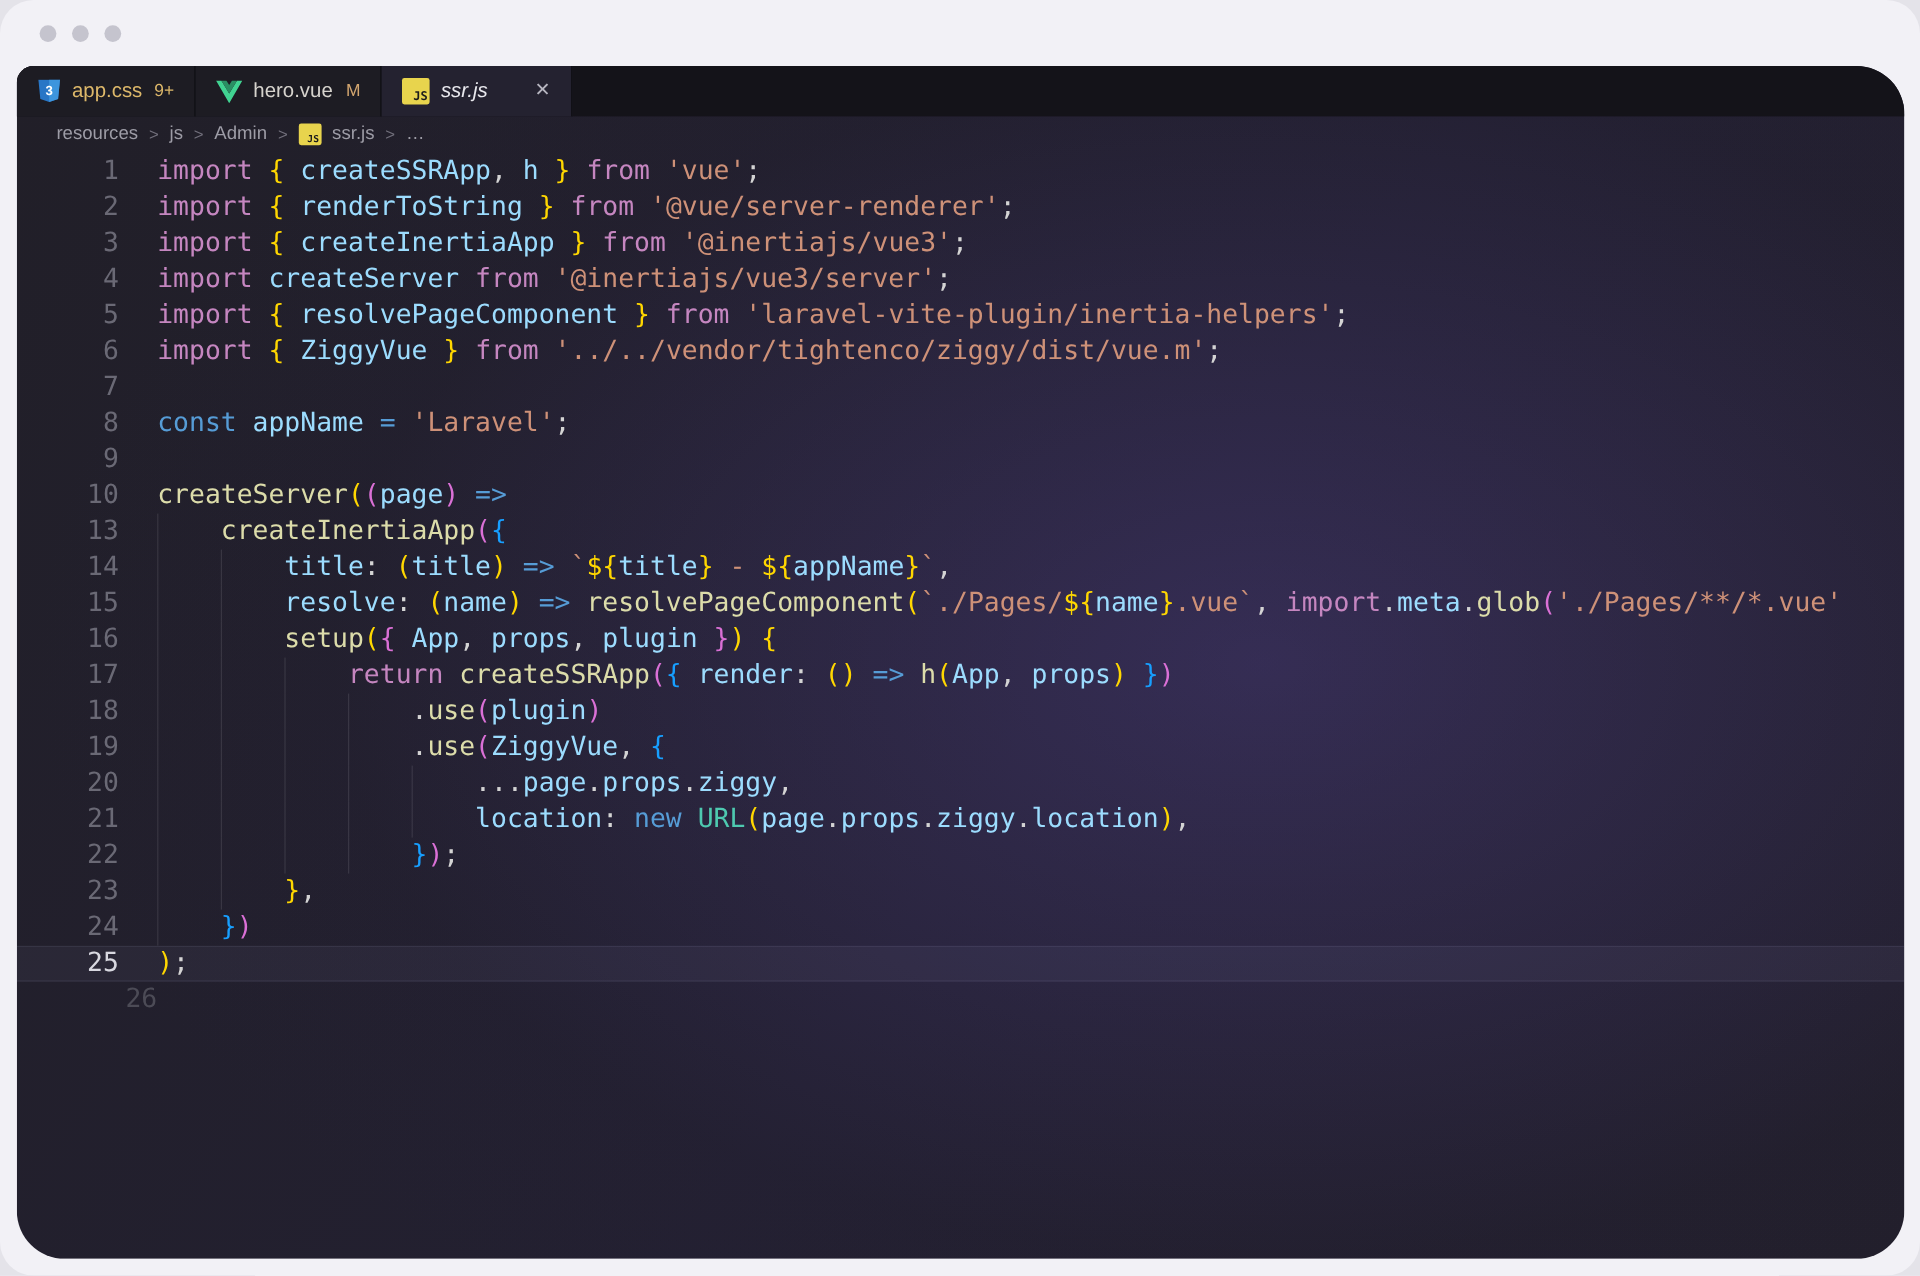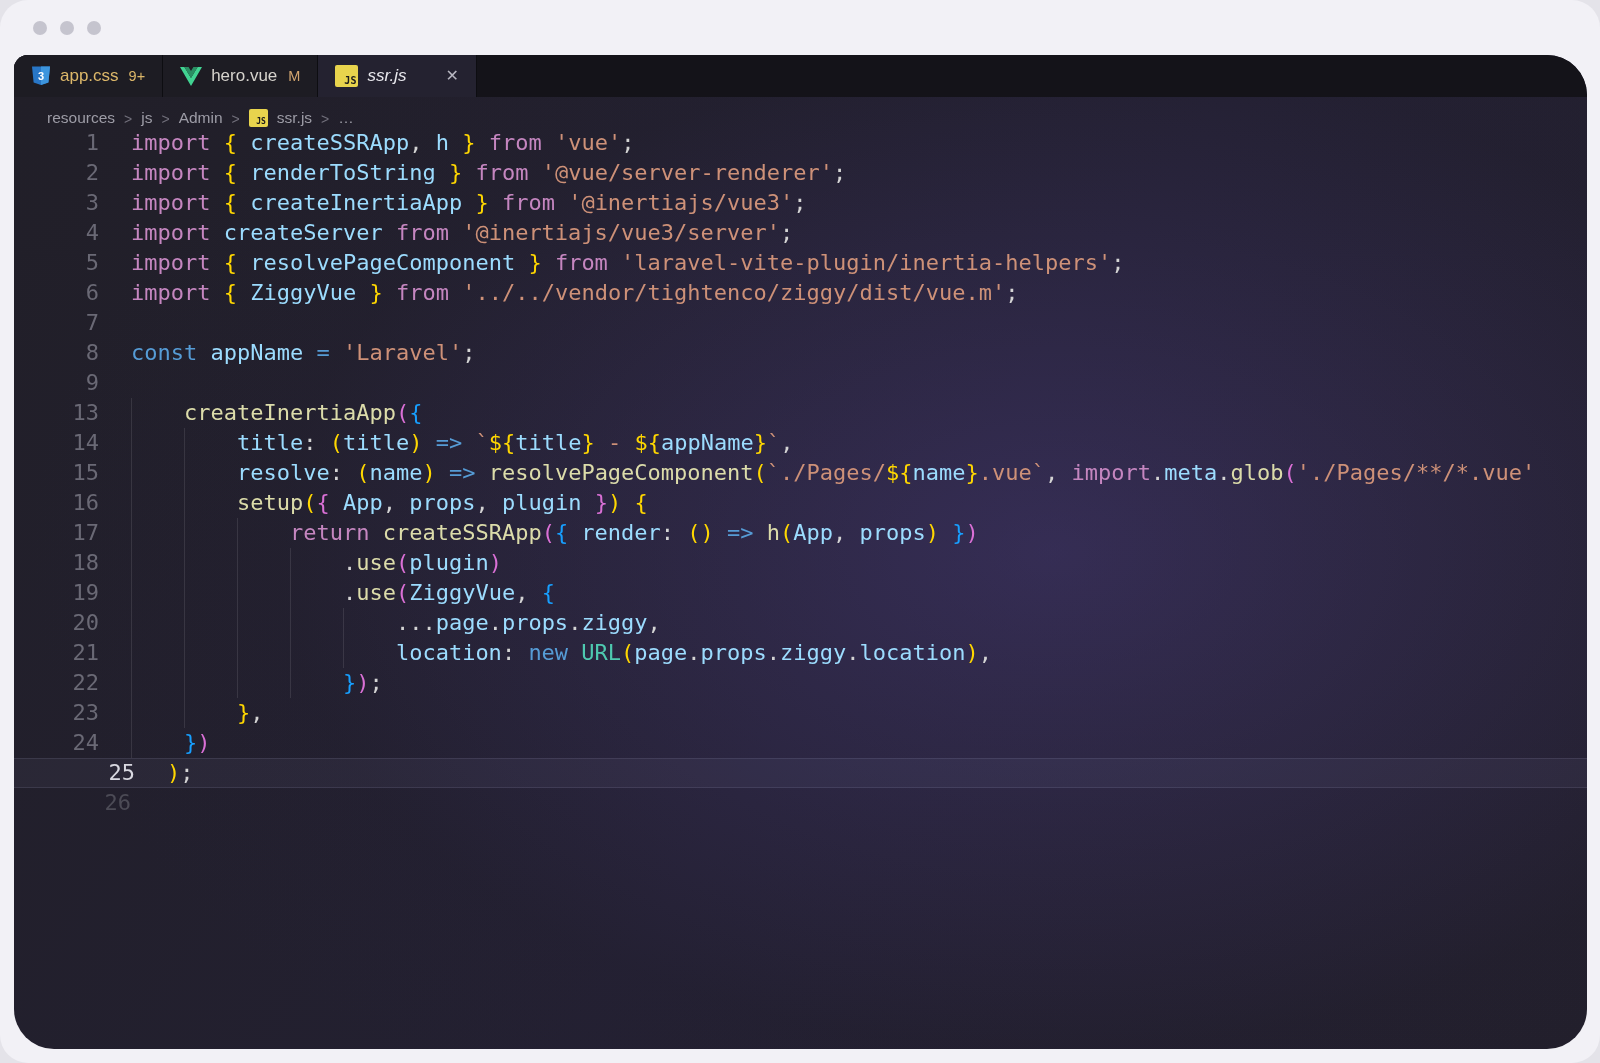--- a/index.html
+++ b/index.html
@@ -19,31 +19,31 @@
   .tab-label{color:var(--pal-tab_label_text,#d6d3cd);}
   .tab-label.mod{color:var(--pal-tab_modified_text,#ddb86a);}
   .tab-label.ital{font-style:italic;color:var(--pal-tab_active_label_text,#e9e9ee);}
   .badge{color:var(--pal-tab_modified_text,#ddb86a);font-size:14.5px;margin-left:1px;}
   .marker{color:var(--pal-git_modified_marker,#d2a56f);font-size:14.5px;margin-left:2px;}
   .close{margin-left:30px;color:var(--pal-close_icon,#b7b6c0);font-size:16px;line-height:1;cursor:pointer;}
   .jsbox{background:var(--pal-js_icon_bg,#e8d44d);color:#1b1b1b;font-family:"DejaVu Sans Mono",monospace;
          font-weight:bold;display:flex;align-items:flex-end;justify-content:flex-end;border-radius:2px;}
   .jsbox.big{width:21px;height:21px;font-size:10px;padding:0 2px 1px 0;}
   .jsbox.small{width:17px;height:17px;font-size:8px;padding:0 2px 1px 0;}
-  .breadcrumb{height:30px;flex:none;display:flex;align-items:flex-end;padding-left:33px;gap:9px;
+  .breadcrumb{height:30px;flex:none;display:flex;align-items:center;padding-left:33px;gap:9px;
               font-size:15.5px;color:var(--pal-breadcrumb_text,#9d9ca6);}
   .crumb{cursor:pointer;}
   .crumb-sep{color:#716f7b;font-size:14px;}
   .editor{flex:1;overflow:hidden;font-family:"DejaVu Sans Mono",monospace;font-size:22px;line-height:30px;padding-top:1px;}
   .line{display:flex;min-height:30px;position:relative;}
   .line.active{background:var(--pal-current_line_bg,rgba(150,150,200,0.07));
                box-shadow:inset 0 1px 0 var(--pal-current_line_border,rgba(215,215,255,0.10)),
                           inset 0 -1px 0 var(--pal-current_line_border,rgba(215,215,255,0.10));}
   .ln{flex:none;width:85px;text-align:right;color:var(--pal-gutter_text,#6a6975);user-select:none;}
-  .line.active .ln{color:var(--pal-gutter_active_text,#d8d8e0);padding-left:36px;}
+  .line.active .ln{color:var(--pal-gutter_active_text,#d8d8e0);}
   .line.dim .ln{color:var(--pal-gutter_dim_text,#4c4b56);padding-left:32px;}
   .code{flex:1;position:relative;padding-left:32px;white-space:pre;}
   .guide{position:absolute;top:0;bottom:0;width:1px;background:var(--pal-indent_guide,rgba(255,255,255,0.10));}
   .tk-kw{color:var(--tk-kw,#c586c0);} .tk-kb{color:var(--tk-kb,#569cd6);}
   .tk-v{color:var(--tk-v,#9cdcfe);}  .tk-fn{color:var(--tk-fn,#dcdcaa);}
   .tk-s{color:var(--tk-s,#ce9178);}  .tk-cl{color:var(--tk-cl,#4ec9b0);}
   .tk-p{color:var(--tk-p,#d4d4d4);}
   .tk-b1{color:var(--tk-b1,#ffd700);} .tk-b2{color:var(--tk-b2,#da70d6);} .tk-b3{color:var(--tk-b3,#179fff);}
 </style>
 </head>
@@ -137,20 +137,24 @@
           </div>
           <div class="line">
             <span class="ln">8</span>
             <span class="code"><span class="tk-kb">const</span><span class="tk-v"> appName</span><span class="tk-kb"> =</span><span class="tk-s"> 'Laravel'</span><span class="tk-p">;</span></span>
           </div>
           <div class="line">
             <span class="ln">9</span>
             <span class="code"></span>
           </div>
           <div class="line">
+            <span class="ln">10</span>
+            <span class="code"><span class="tk-fn">createServer</span><span class="tk-b1">(</span><span class="tk-b2">(</span><span class="tk-v">page</span><span class="tk-b2">)</span><span class="tk-kb"> =&gt;</span></span>
+          </div>
+          <div class="line">
             <span class="ln">13</span>
             <span class="code"><i class="guide" style="left: calc(0ch + 32px);"></i>    <span class="tk-fn">createInertiaApp</span><span class="tk-b2">(</span><span class="tk-b3">{</span></span>
           </div>
           <div class="line">
             <span class="ln">14</span>
             <span class="code"><i class="guide" style="left: calc(0ch + 32px);"></i><i class="guide" style="left: calc(4ch + 32px);"></i>        <span class="tk-v">title</span><span class="tk-p">: </span><span class="tk-b1">(</span><span class="tk-v">title</span><span class="tk-b1">)</span><span class="tk-kb"> =&gt;</span><span class="tk-s"> `</span><span class="tk-b1">${</span><span class="tk-v">title</span><span class="tk-b1">}</span><span class="tk-s"> - </span><span class="tk-b1">${</span><span class="tk-v">appName</span><span class="tk-b1">}</span><span class="tk-s">`</span><span class="tk-p">,</span></span>
           </div>
           <div class="line">
             <span class="ln">15</span>
             <span class="code"><i class="guide" style="left: calc(0ch + 32px);"></i><i class="guide" style="left: calc(4ch + 32px);"></i>        <span class="tk-v">resolve</span><span class="tk-p">: </span><span class="tk-b1">(</span><span class="tk-v">name</span><span class="tk-b1">)</span><span class="tk-kb"> =&gt;</span><span class="tk-fn"> resolvePageComponent</span><span class="tk-b1">(</span><span class="tk-s">`./Pages/</span><span class="tk-b1">${</span><span class="tk-v">name</span><span class="tk-b1">}</span><span class="tk-s">.vue`</span><span class="tk-p">, </span><span class="tk-kw">import</span><span class="tk-p">.</span><span class="tk-v">meta</span><span class="tk-p">.</span><span class="tk-fn">glob</span><span class="tk-b2">(</span><span class="tk-s">'./Pages/**/*.vue'</span></span>

